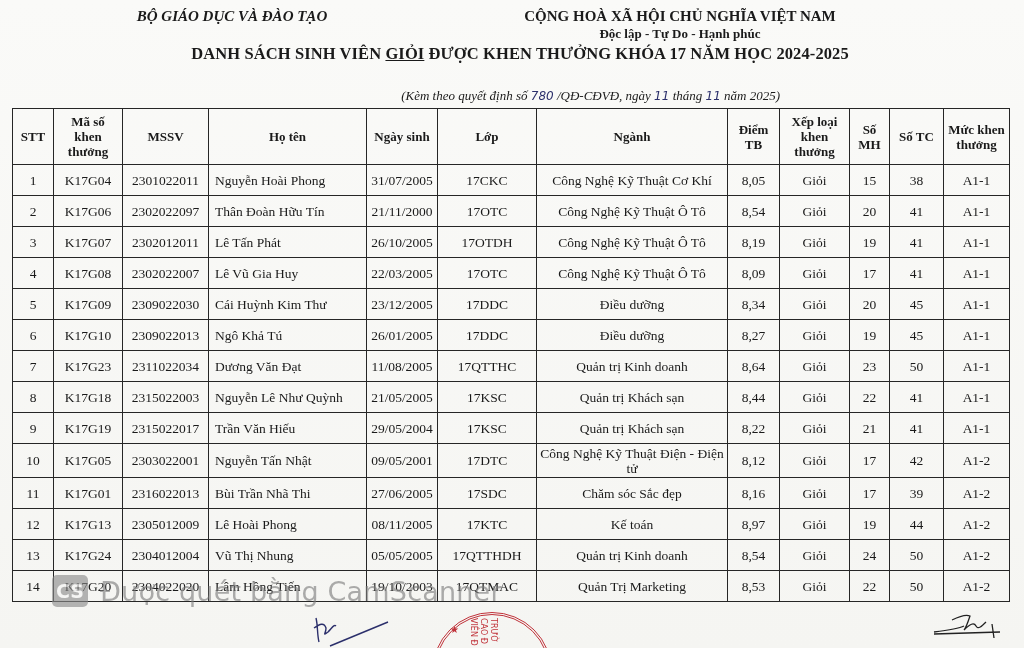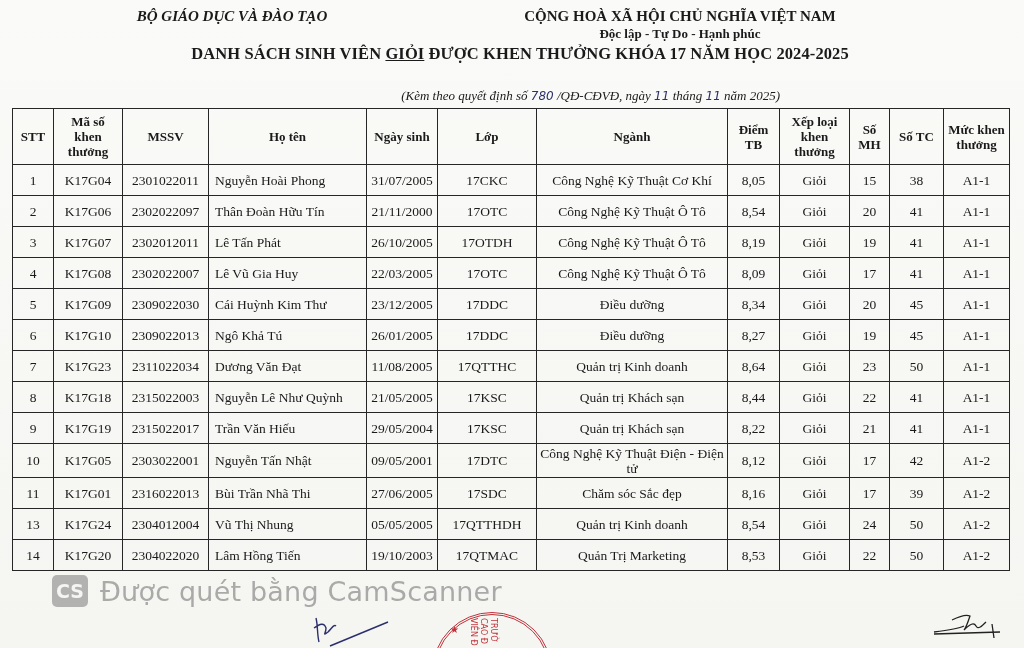--- a/index.html
+++ b/index.html
@@ -303,20 +303,34 @@
           <td>27/06/2005</td>
           <td>17SDC</td>
           <td>Chăm sóc Sắc đẹp</td>
           <td>8,16</td>
           <td>Giỏi</td>
           <td>17</td>
           <td>39</td>
           <td>A1-2</td>
         </tr>
         <tr>
+          <td>12</td>
+          <td>K17G13</td>
+          <td>2305012009</td>
+          <td class="name">Lê Hoài Phong</td>
+          <td>08/11/2005</td>
+          <td>17KTC</td>
+          <td>Kế toán</td>
+          <td>8,97</td>
+          <td>Giỏi</td>
+          <td>19</td>
+          <td>44</td>
+          <td>A1-2</td>
+        </tr>
+        <tr>
           <td>13</td>
           <td>K17G24</td>
           <td>2304012004</td>
           <td class="name">Vũ Thị Nhung</td>
           <td>05/05/2005</td>
           <td>17QTTHDH</td>
           <td>Quản trị Kinh doanh</td>
           <td>8,54</td>
           <td>Giỏi</td>
           <td>24</td>

